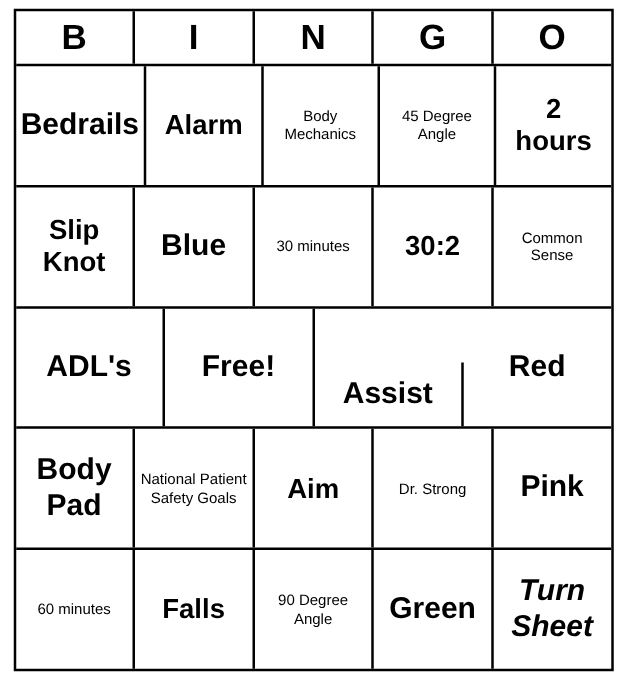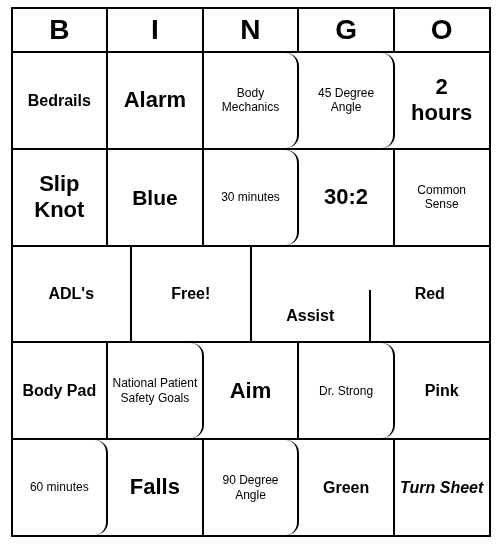--- a/index.html
+++ b/index.html
@@ -79,31 +79,30 @@
     .bingo-cell:last-child {
       border-right: none;
     }
 
     .bingo-cell.large {
       font-size: 22px;
       font-weight: bold;
     }
 
     .bingo-cell.medium {
-      font-size: 16px;
+      font-size: 24px;
       font-weight: bold;
     }
 
     .bingo-cell.small {
       font-size: 12px;
-      border-radius: 13px;
     }
 
     .bingo-cell.xlarge {
-      font-size: 21px;
+      font-size: 24px;
       font-weight: bold;
     }
   </style>
 </head>
 <body>
 
 <div class="bingo-card">
   <div class="bingo-header">
   <div class="bingo-header-cell">B</div>
       <div class="bingo-header-cell">I</div>

